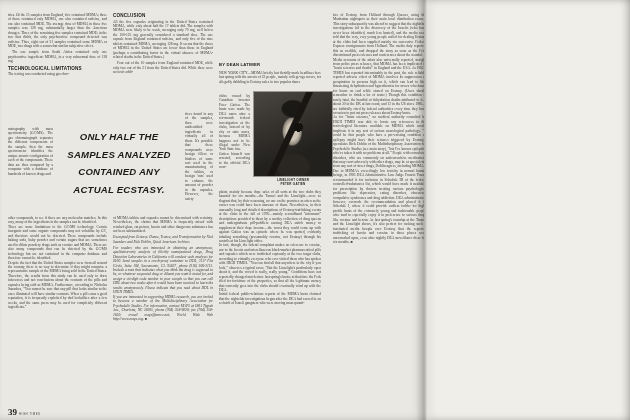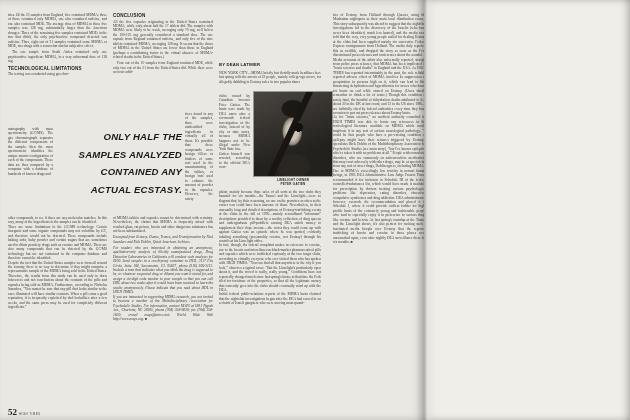--- a/index.html
+++ b/index.html
@@ -17,21 +17,21 @@
   .ind{text-indent:4px;}
   .ital{font-style:italic;}
   .hsec{font:bold 4.6px/1.2 "Liberation Sans",sans-serif;color:#22211e;margin:2.5px 0 1px 0;letter-spacing:.15px;}
   .colblock{position:absolute;overflow:hidden;}
   #colA{left:8px;top:13px;width:99px;height:112px;}
   #colA2{left:8px;top:127px;width:45px;height:86px;}
   #colB{left:113px;top:13px;width:100px;height:98px;}
   #colB2{left:185px;top:112px;width:28px;height:101px;}
   #pullquote{left:56px;top:128px;width:126px;height:84px;
     font:italic 800 9.6px/1.85 "Liberation Sans",sans-serif;color:#1c1b19;
-    text-align:right;white-space:pre-line;letter-spacing:.2px;}
+    text-align:center;white-space:pre-line;letter-spacing:.2px;}
   #botCol1{left:8px;top:216px;width:99px;height:177px;}
   #botCol2{left:113px;top:216px;width:100px;height:177px;}
   #folioL{left:8px;top:401px;}
   .pgnum{font:bold 9px/1 "Liberation Serif",serif;color:#1e1d1a;}
   .mag{font:3px/1 "Liberation Sans",sans-serif;color:#55534d;letter-spacing:.4px;margin-left:2px;}
   
   #headline{left:219px;top:13px;width:110px;font:italic 800 10.2px/1.13 "Liberation Sans",sans-serif;
     color:#181714;white-space:pre-line;letter-spacing:-.1px;}
   #byline{left:219px;top:63px;font:bold 4.2px/1 "Liberation Sans",sans-serif;color:#23221f;letter-spacing:.2px;}
   #mIntro{left:219px;top:71px;width:102px;height:21px;}
@@ -85,21 +85,21 @@
 Despite the fact that the United States samples were from all around the country, there is no way to determine if they might comprise a representative sample of the MDMA being sold in the United States. Therefore, the results from this study can be used only to draw inferences and not conclusions about the contents of the pills and capsules being sold as MDMA. Furthermore, according to Nicholas Saunders, “You cannot be sure that any pill that looks similar to the ones illustrated will have similar contents. When a pill earns a good reputation, it is frequently exploited by dud lookalikes after a few weeks, and the same press may be used for completely different ingredients.”</div>
 
     <div class="colblock" id="botCol2">
       <p class="t">of MDMA tablets and capsules cannot be determined with certainty. Nevertheless, the claims that MDMA is frequently mixed with crushed glass, rat poison, heroin and other dangerous substances has not been substantiated.</p>
       <p class="t ital">Excerpted from Ecstasy: Dance, Trance, and Transformation by Nick Saunders and Rick Doblin, Quick American Archives.</p>
       <p class="t ital">For readers who are interested in obtaining an anonymous, qualitative-only analysis of illicitly manufactured drugs, Drug Detection Laboratories in California will conduct such analyses for $100. Send samples in a crush-proof container to DDL, 3117 Fite Circle, Suite 104, Sacramento, CA 95827, phone (916) 366-3113. Include a note that indicates what you think the drug is supposed to be, or whatever suspected drug or diluent you want it tested for, and assign a six-digit code number to your sample so that you can call DDL about two weeks after it would have been received to learn the results anonymously. Please indicate that you read about DDL in HIGH TIMES.
 If you are interested in supporting MDMA research, you are invited to become a member of the Multidisciplinary Association for Psychedelic Studies. For information, contact MAPS at 1801 Tippah Ave., Charlotte, NC 28205, phone (704) 358-9830; fax (704) 358-1650; e-mail maps@unrcc.net; World Wide Web http://www.maps.org. ■</p>
     </div>
 
     <div class="abs" id="folioL">
-      <span class="pgnum">52</span><span class="mag">HIGH TIMES</span>
+      <span class="pgnum">39</span><span class="mag">HIGH TIMES</span>
     </div>
 
     <div class="abs" id="byline">BY DEAN LATIMER</div>
     <div class="colblock t" id="mIntro">NEW YORK CITY—MDMA briefly but floridly made headlines here last spring with the arrests of 22 people, mainly college-age ravers, for allegedly dabbling in Ecstasy sales in two popular dance</div>
     <div class="colblock t" id="mNarrow">clubs owned by Canadian investor Peter Gatien. The busts were made by DEA narcs after a six-month federal investigation at the clubs, instead of by city or state narcs, because MDMA happens not to be illegal under New York State law.
 Gatien himself was arrested, according to the official DEA com-</div>
     <div class="abs" id="photo"></div>
     <div class="abs" id="caption">LIMELIGHT OWNER
 PETER GATIEN</div>
     <div class="colblock t" id="mBottom">plaint, mainly because dope sales of all sorts at the two clubs they haunted for six months—the Tunnel and the Limelight—were so flagrant that, by their reasoning, no one on the premises as often as the owner was could have been unaware of them. Nevertheless, in their unusually long and detailed descriptions of Ecstasy-trafficking events at the clubs in the fall of 1995—mainly secondhand “informant” descriptions provided to them by a motley collection of drug queens and undergraduate pill-peddlers earning DEA snitch money to supplement their dope income—the worst they could come up with against Gatien was an episode where he was spotted, evidently inhaling something (presumably cocaine, not Ecstasy) through his nostrils at his Limelight office.

